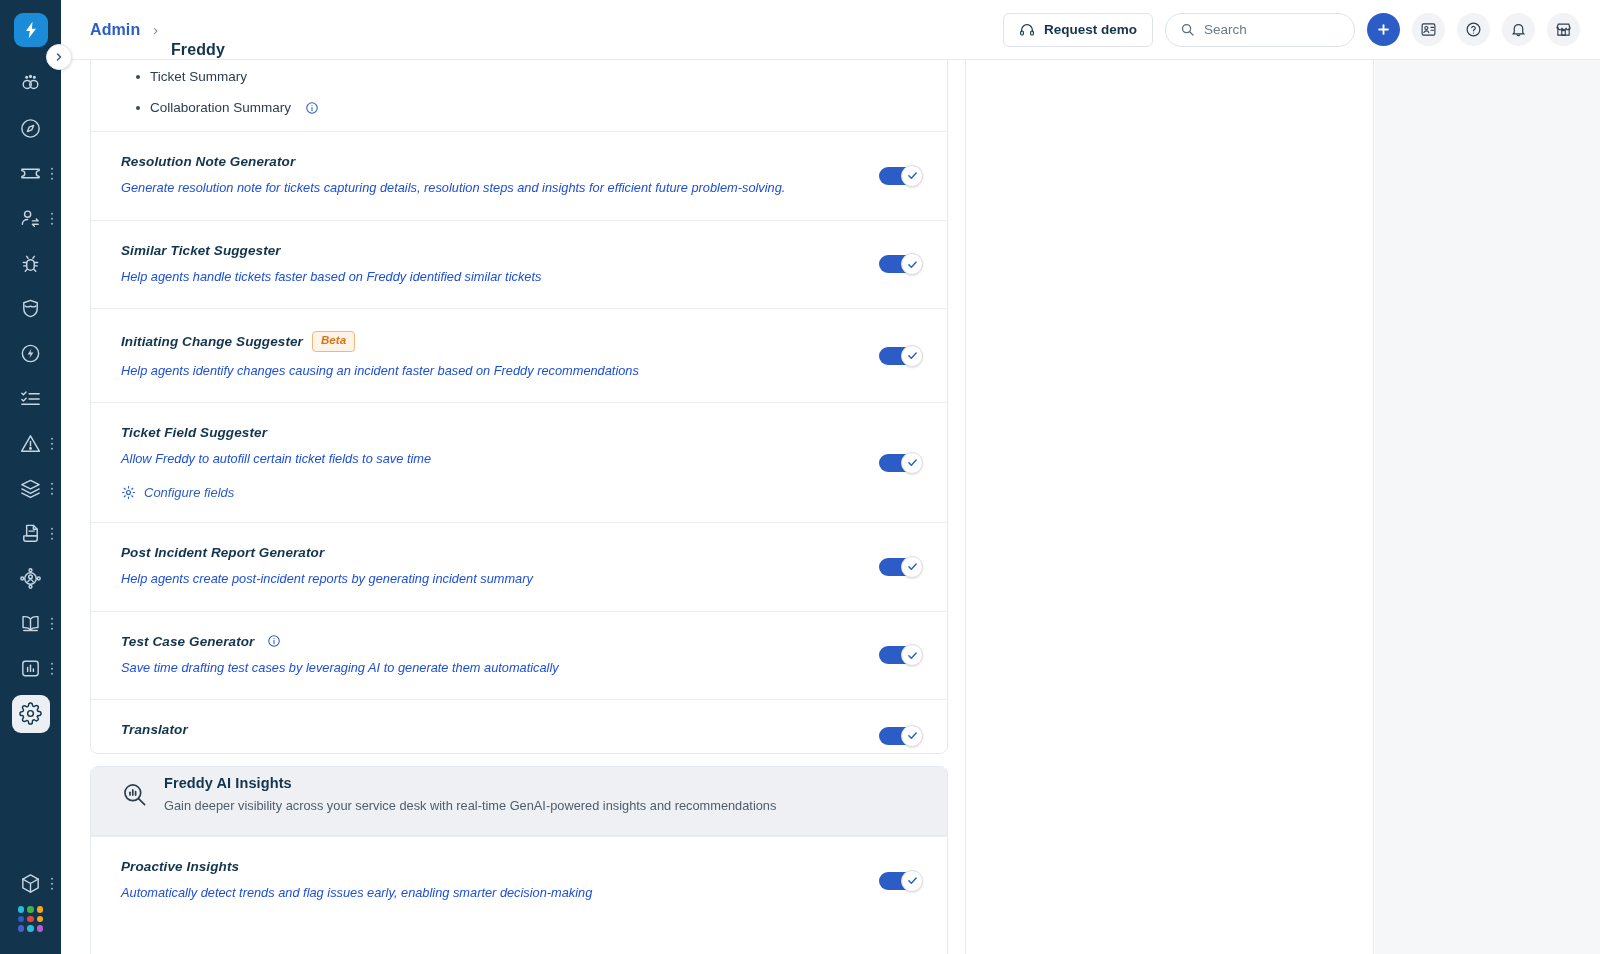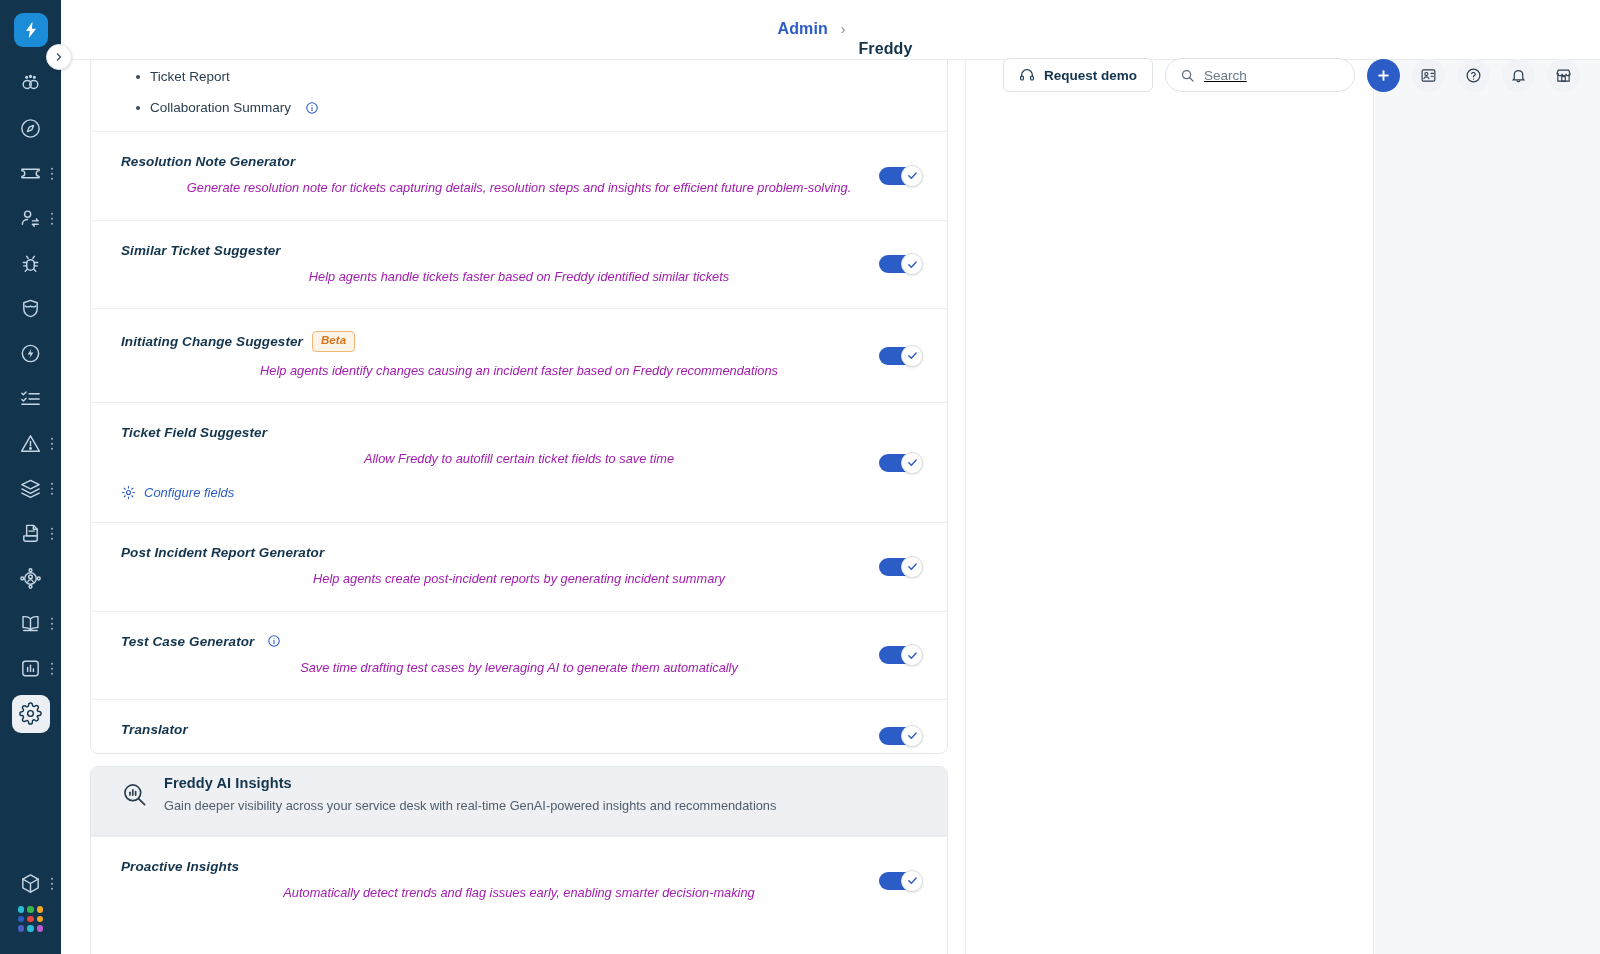--- a/index.html
+++ b/index.html
@@ -59,45 +59,45 @@
     display: flex; align-items: center; justify-content: center;
     z-index: 40; cursor: pointer;
   }
   .collapse-btn svg { width: 12px; height: 12px; color: #43576b; }
 
   
   .topbar {
     position: absolute; left: 61px; top: 0;
     width: 1539px; height: 60px;
     background: #ffffff; border-bottom: 1px solid #e7ebf0;
-    display: flex; align-items: center; z-index: 15; flex-direction: column;
+    display: flex; align-items: center; z-index: 15;
   }
   .crumb { display: flex; align-items: center; margin-left: 29px; }
   .crumb-link {
     font-size: 16px; font-weight: 700; color: #2c5cc5;
     letter-spacing: .1px; cursor: pointer;
   }
   .crumb-sep { margin: 0 13px; color: #7b8a99; font-size: 14px; }
   .crumb-current { font-size: 16px; font-weight: 700; color: #12344d; letter-spacing: .1px; margin-top: 40px; }
 
   .topbar-right {
-    margin-left: auto; display: flex; align-items: flex-end;
+    margin-left: auto; display: flex; align-items: flex-start;
     gap: 12px; margin-right: 20px;
   }
   .demo-btn {
     height: 34px; padding: 0 15px;
     border: 1px solid #dfe4ea; border-radius: 6px; background: #fff;
     display: flex; align-items: center; gap: 9px;
     font-size: 13.5px; font-weight: 700; color: #12344d; cursor: pointer;
   }
   .demo-btn svg { width: 16px; height: 16px; color: #12344d; }
   .search-box {
     height: 34px; width: 190px; padding: 0 14px;
     border: 1px solid #dfe4ea; border-radius: 18px; background: #fff;
-    display: flex; align-items: center; gap: 9px; cursor: text; text-decoration: underline;
+    display: flex; align-items: center; gap: 9px; cursor: text;
   }
   .search-box svg { width: 15px; height: 15px; color: #5c6b7a; flex: none; }
   .search-box input {
     border: none; outline: none; font-size: 13.5px; color: #42525f;
     font-family: "Liberation Sans", sans-serif; width: 100%; background: transparent;
   }
   .search-box input::placeholder { color: #6b7a89; }
   .plus-btn {
     width: 33px; height: 33px; border-radius: 50%; background: #2c5cc5;
     display: flex; align-items: center; justify-content: center; cursor: pointer;
@@ -150,21 +150,21 @@
     border-top: 1px solid #eceff2;
     min-height: 72px;
     font-style: italic;
   }
   .row:first-of-type { border-top: 1px solid #eceff2; }
   .row-title {
     display: flex; align-items: center; gap: 9px;
     font-size: 13.5px; font-weight: 700; color: #12344d;
     letter-spacing: .1px; margin-bottom: 10px;
   }
-  .row-desc { font-size: 12.8px; color: #a21caf; line-height: 1.45; text-align: center; }
+  .row-desc { font-size: 12.8px; color: #1d4ed8; line-height: 1.45; }
   .badge {
     display: inline-block; padding: 2px 8px 3px;
     border: 1px solid #f0b878; border-radius: 4px;
     background: #fdf3e7; color: #d9731a;
     font-size: 11.5px; font-weight: 700; line-height: 1.2;
   }
   .cfg-link {
     display: flex; align-items: center; gap: 8px;
     margin-top: 16px; color: #2c5cc5; font-size: 13px; cursor: pointer;
   }
@@ -453,21 +453,21 @@
   </div>
 </div>
 
 <div class="body-area">
   <div class="col-left">
 
     <div class="card card-features">
       <div class="bullets">
           <div class="bullet">
             <span class="dot"></span>
-            <span>Ticket Report</span>
+            <span>Ticket Summary</span>
           </div>
           <div class="bullet">
             <span class="dot"></span>
             <span>Collaboration Summary</span>
             <svg class="info-i" viewBox="0 0 24 24" fill="none" stroke="currentColor" stroke-width="1.8" stroke-linecap="round">
               <circle cx="12" cy="12" r="9"></circle>
               <line x1="12" y1="11" x2="12" y2="16.5"></line>
               <circle cx="12" cy="7.8" r=".95" fill="currentColor" stroke="none"></circle>
             </svg>
           </div>

